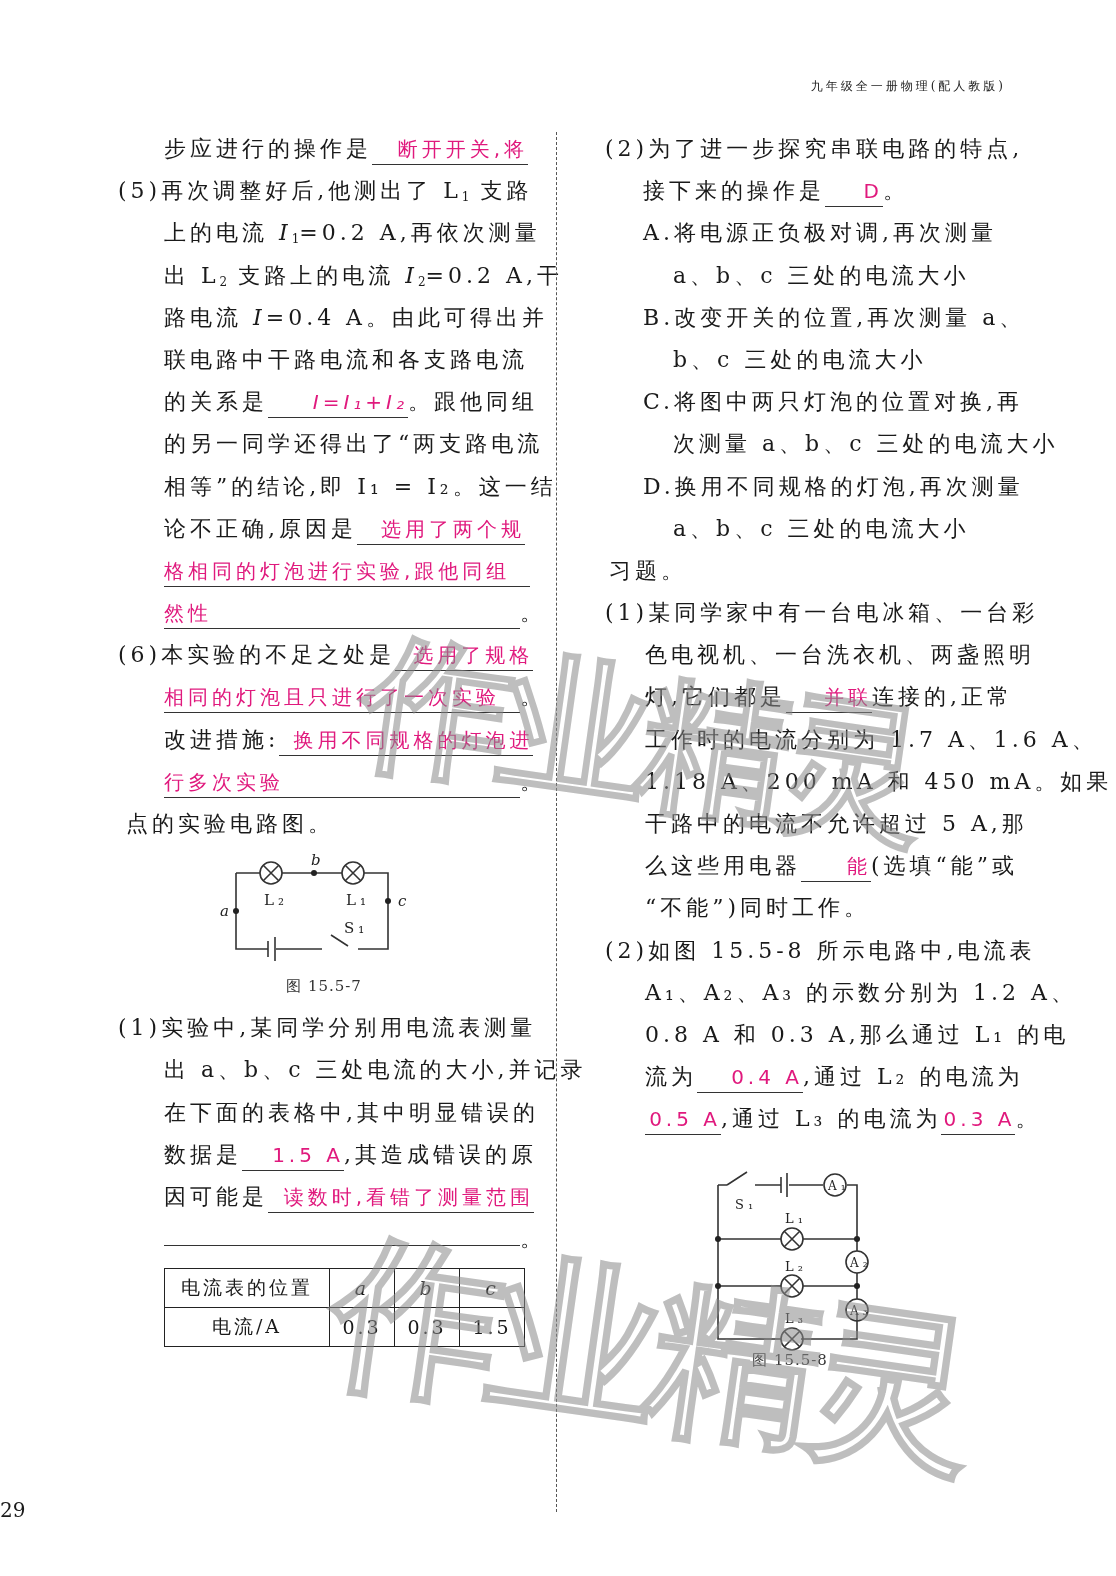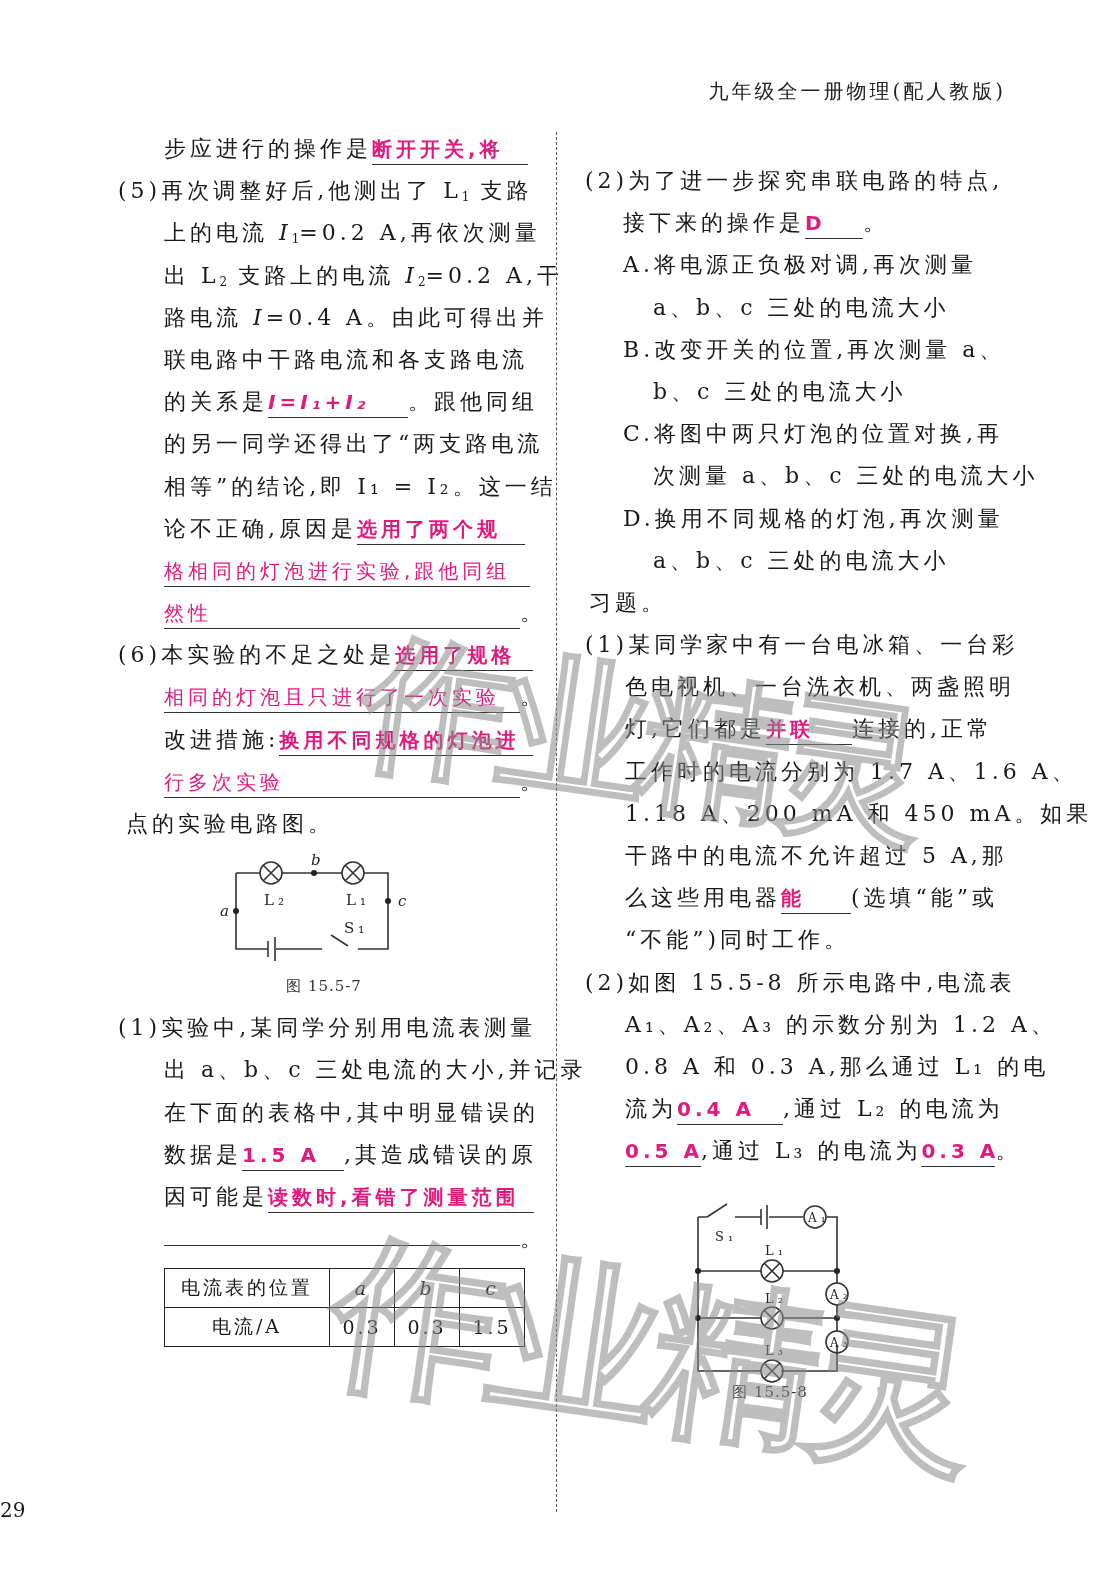--- a/index.html
+++ b/index.html
@@ -1,27 +1,27 @@
 <!DOCTYPE html>
 <html><head>
 <meta charset="utf-8">
 <style>
   html, body { margin: 0; padding: 0; background: #ffffff; }
   body { width: 1116px; height: 1576px; position: relative; overflow: hidden;
          font-family: "DejaVu Serif", "Liberation Serif", serif; color: #1a1a1a; }
-  .header { position: absolute; right: 110px; top: 78px; font-size: 20px; letter-spacing: 3px; color: #222; }
+  .header { position: absolute; right: 110px; top: 78px; font-size: 12px; letter-spacing: 3px; color: #222; }
   .col { position: absolute; top: 128px; font-size: 22px; letter-spacing: 4px; }
   .col-left { left: 118px; width: 412px; }
-  .col-right { left: 565px; width: 430px; margin-top: 32px; }
+  .col-right { left: 585px; width: 430px; }
   .divider { position: absolute; left: 556px; top: 132px; height: 1380px; border-left: 1.5px dashed #555; }
   .line { height: 42.2px; line-height: 42.2px; white-space: nowrap; position: relative; }
   .ind1 { padding-left: 46px; }
   .ind3 { padding-left: 88px; }
   .ans { color: #e0197d; font-family: "DejaVu Sans", "Liberation Sans", sans-serif; font-size: 20px; }
-  .blank { display: inline-block; border-bottom: 1.5px solid #333; line-height: 30px; text-align: left; vertical-align: baseline; font-weight: bold; }
+  .blank { display: inline-block; border-bottom: 1.5px solid #333; line-height: 30px; text-align: right; vertical-align: baseline; }
   .blank-full { display: inline-block; border-bottom: 1.5px solid #333; line-height: 30px; }
   .it { font-style: italic; }
   sub { font-size: 12px; vertical-align: -3px; letter-spacing: 0; }
   .fig { position: relative; }
   .fig-caption { font-size: 15px; text-align: center; letter-spacing: 1px; color: #333; }
   table.data { border-collapse: collapse; font-size: 19px; letter-spacing: 3px; margin-left: 46px; }
   table.data td { border: 1.5px solid #222; height: 38px; text-align: center; padding: 0; }
   .page-num { position: absolute; left: 0; width: 1116px; top: 1498px; font-size: 20px; }
   .wm { position: absolute; font-family: "DejaVu Sans", sans-serif; font-weight: bold; color: transparent;
         -webkit-text-stroke: 2px #8a8a8a; opacity: 0.55; transform: rotate(8deg); letter-spacing: -10px; }

